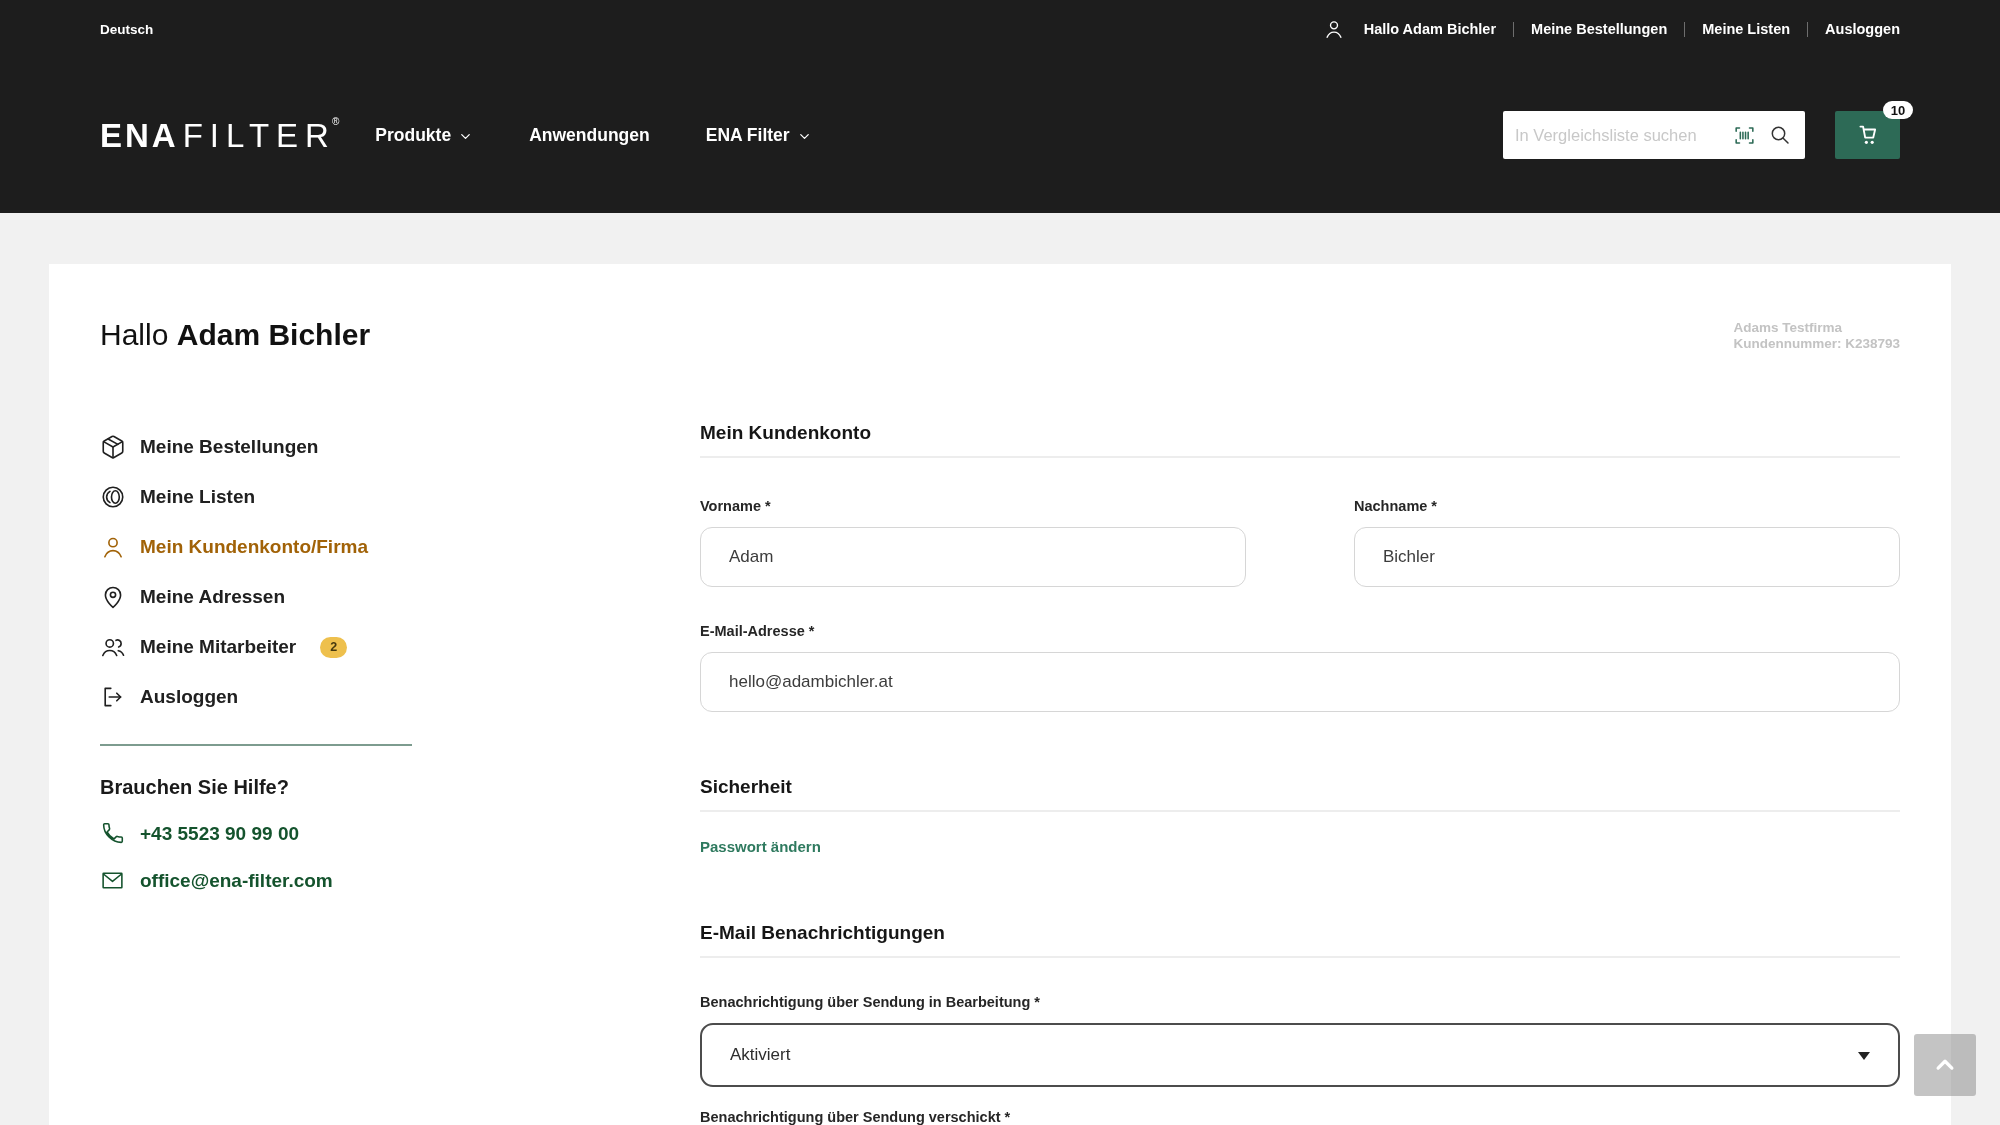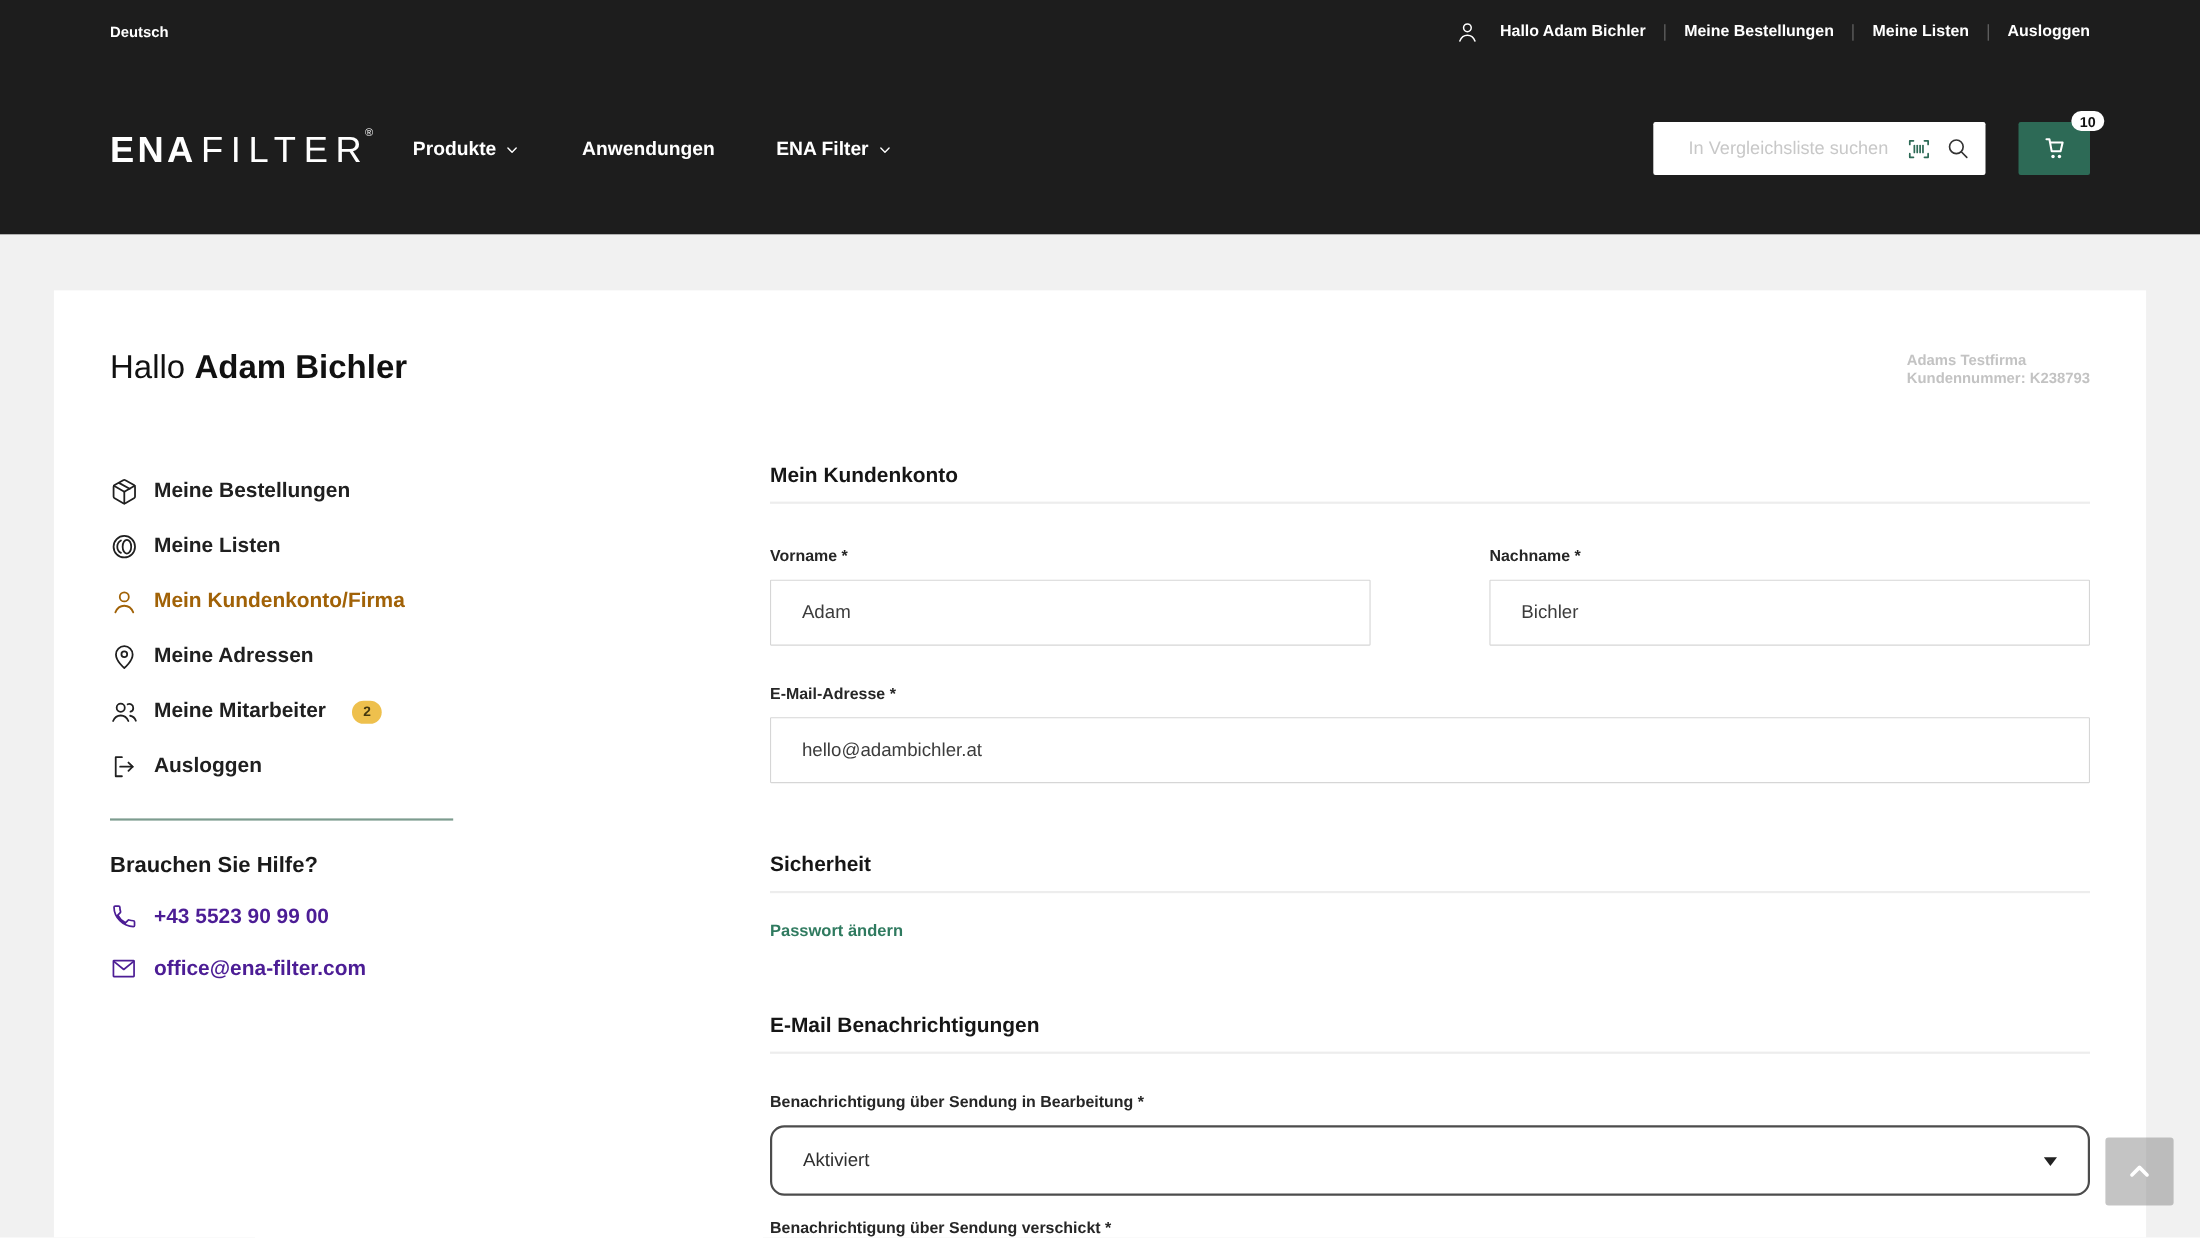--- a/index.html
+++ b/index.html
@@ -27,21 +27,21 @@
              display:flex; align-items:center; }
   .logo { color:#fff; font-size:33px; line-height:1; display:flex; align-items:flex-start; cursor:pointer; }
   .logo .ena { font-weight:800; letter-spacing:3px; }
   .logo .filter { font-weight:300; letter-spacing:7px; margin-left:4px; }
   .logo .reg { font-size:10px; font-weight:400; margin-left:-4px; margin-top:-2px; }
   .nav { display:flex; align-items:center; gap:56px; margin-left:36px; }
   .nav-item { color:#fff; font-size:17.5px; font-weight:700; display:flex; align-items:center; gap:7px; cursor:pointer; white-space:nowrap; }
   .nav-item svg { width:15px; height:15px; stroke-width:2; margin-top:2px; }
 
   .searchbox { margin-left:auto; width:302px; height:48px; background:#fff; border-radius:2px;
-               display:flex; align-items:center; padding:0 13px 0 32px; }
+               display:flex; align-items:center; padding:0 13px 0 12px; }
   .searchbox input { flex:1; border:none; outline:none; font-size:16.5px; color:#444;
                      font-family:"Liberation Sans", sans-serif; min-width:0; }
   .searchbox input::placeholder { color:#c8c8c8; }
   .barcode-btn { width:25px; height:25px; color:#2d6a56; cursor:pointer; margin-right:11px; }
   .mag-btn { width:24px; height:24px; color:#333; cursor:pointer; stroke-width:1.8; }
 
   .cartbtn { position:relative; margin-left:30px; width:65px; height:48px; background:#2d6a56;
              border:none; border-radius:2px; display:flex; align-items:center; justify-content:center; cursor:pointer; }
   .cartbtn svg { width:28px; height:28px; color:#fff; stroke-width:1.6; }
   .cart-badge { position:absolute; top:-10px; right:-13px; min-width:30px; height:18px; padding:0 7px;
@@ -62,31 +62,31 @@
   .sidebar { width:600px; flex-shrink:0; }
   .side-item { display:flex; align-items:center; gap:14px; height:50px; font-size:19px; font-weight:600;
                color:#202020; cursor:pointer; }
   .side-item svg { width:26px; height:26px; flex-shrink:0; }
   .side-item.active { color:#a16207; }
   .side-badge { margin-left:10px; background:#eec04d; color:#46390f; font-size:12.5px; font-weight:700;
                 min-width:27px; height:21px; border-radius:11px; display:flex; align-items:center; justify-content:center; }
   .side-divider { width:312px; height:2px; background:#7d9c8f; margin-top:22px; }
   .help-title { margin-top:30px; font-size:20px; font-weight:700; color:#1a1a1a; }
   .contact-row { display:flex; align-items:center; gap:15px; margin-top:22px; font-size:19px; font-weight:700;
-                 color:#4c1d95; cursor:pointer; }
+                 color:#14532d; cursor:pointer; }
   .contact-row svg { width:25px; height:25px; }
 
   
   .formcol { flex:1; }
   .section-title { font-size:19px; font-weight:700; color:#161616; }
   .section-hr { border:none; border-top:2px solid #ededed; margin-top:12px; }
   .field-row { display:flex; gap:108px; margin-top:40px; }
   .field { flex:1; }
   .field-label { display:block; font-size:14.5px; font-weight:700; color:#262626; margin-bottom:13px; }
-  .text-input { width:100%; height:60px; border:1px solid #d6d6d6; border-radius:1px; padding:0 28px;
+  .text-input { width:100%; height:60px; border:1px solid #d6d6d6; border-radius:12px; padding:0 28px;
                 font-size:17px; color:#3c3c3c; font-family:"Liberation Sans", sans-serif; outline:none; background:#fff; }
   .section { margin-top:64px; }
   .green-link { display:inline-block; margin-top:26px; color:#2f7a5f; font-size:15px; font-weight:700;
                 text-decoration:none; cursor:pointer; }
   .select-box { margin-top:13px; height:64px; border:2px solid #4c4c4c; border-radius:13px; background:#fff;
                 display:flex; align-items:center; padding:0 28px; font-size:17px; color:#2e2e2e;
                 position:relative; cursor:pointer; }
   .select-caret { position:absolute; right:28px; top:50%; margin-top:-3px; width:0; height:0;
                   border-left:6px solid transparent; border-right:6px solid transparent; border-top:8px solid #222; }
   .cutoff-label { margin-top:22px; }

